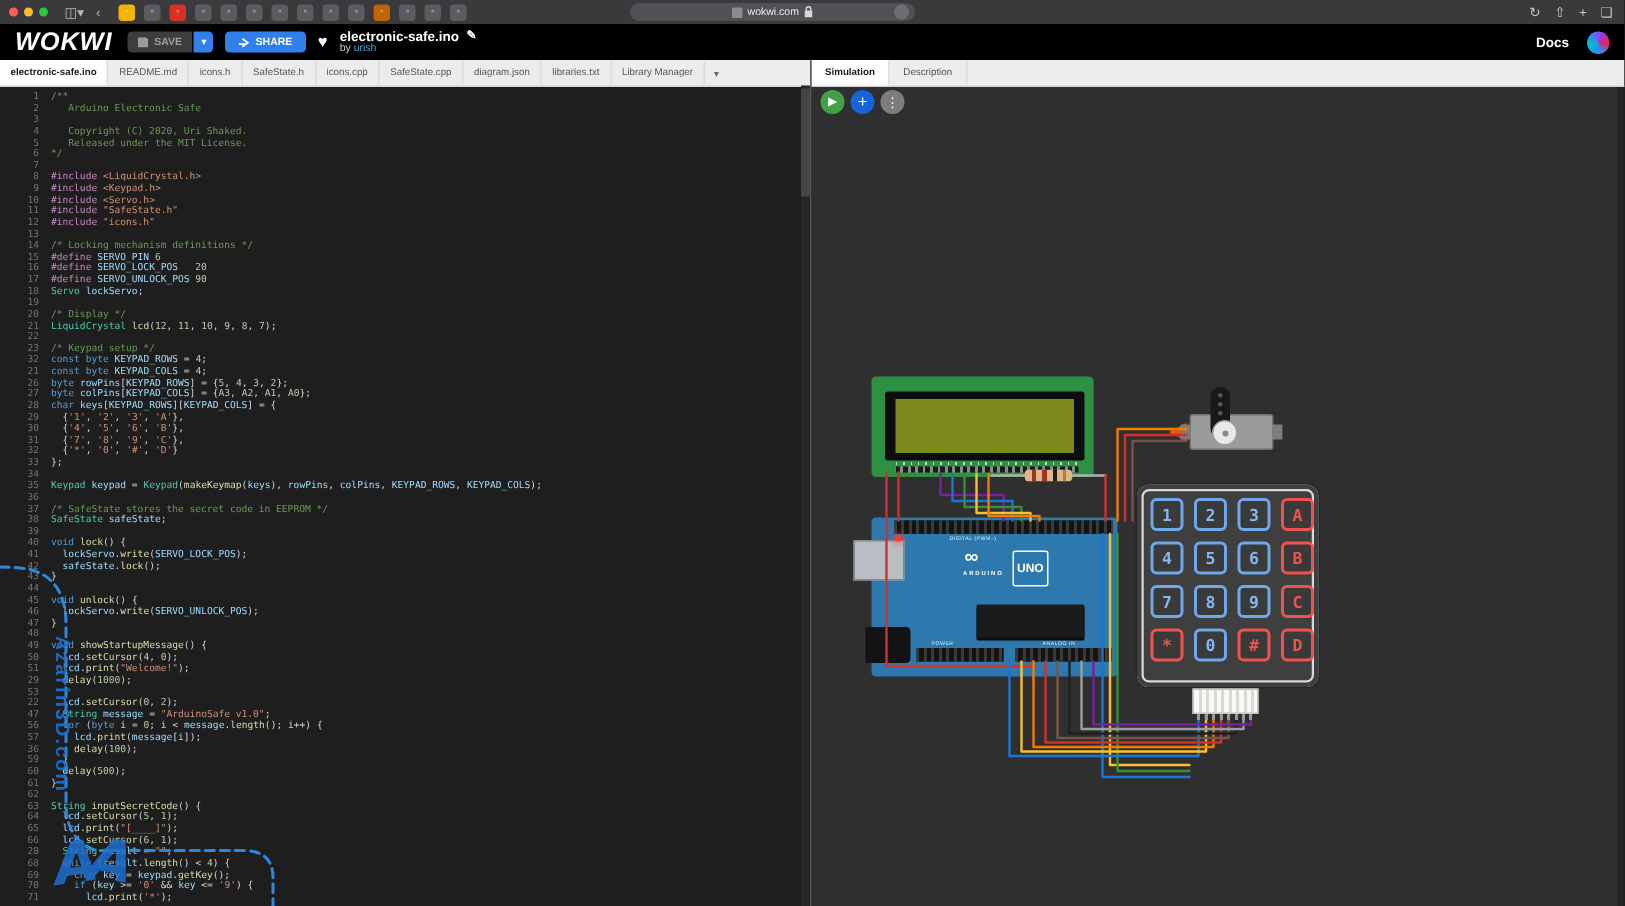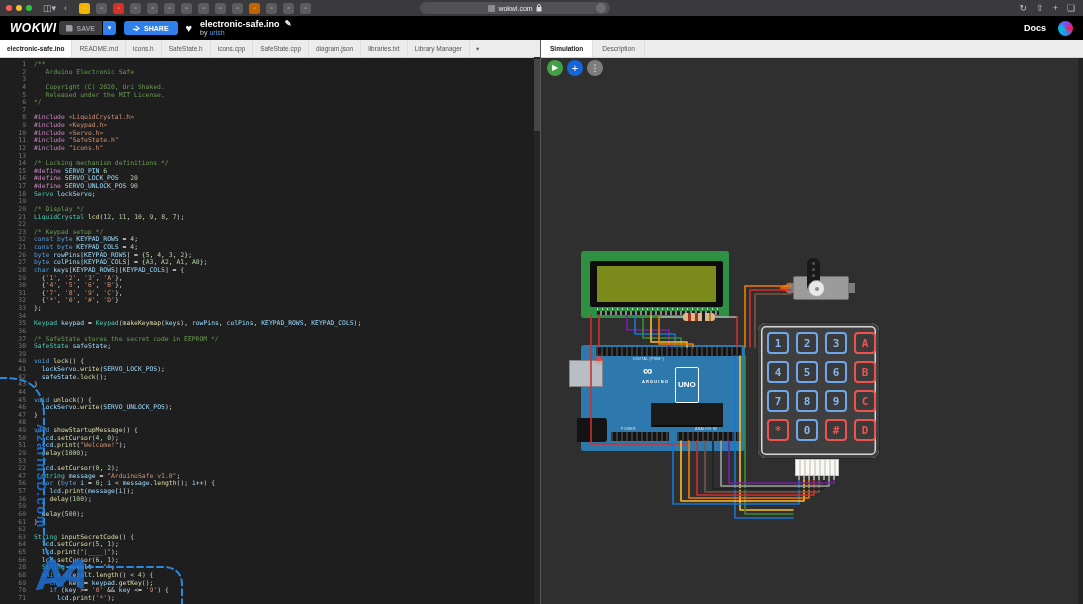--- a/index.html
+++ b/index.html
@@ -19,21 +19,21 @@
         border-radius:6px;display:flex;align-items:center;justify-content:center;gap:3px;
         color:#ececee;font-size:7px}
   .addr-ico{width:7px;height:7px;background:#8b8b90;border-radius:1px;display:inline-block}
   .addr-btn{position:absolute;left:596px;top:3px;width:10px;height:10px;border-radius:50%;
             background:#6d6d72}
   .win-icons{position:absolute;right:8px;top:2px;display:flex;gap:9px;color:#c4c4c8;font-size:9px;line-height:12px}
 
   
   .app-header{height:24px;background:#000;display:flex;align-items:center;
               padding:0 10px;position:relative;z-index:5}
-  .logo{color:#fff;font-weight:bold;font-style:italic;font-size:12px;letter-spacing:.5px;margin-right:2px}
+  .logo{color:#fff;font-weight:bold;font-style:italic;font-size:17px;letter-spacing:.5px;margin-right:10px}
   .btn-save{height:14px;background:#3d3d3f;border-radius:3px 0 0 3px;color:#9c9ca0;font-size:7px;
             font-weight:bold;display:flex;align-items:center;padding:0 7px;gap:4px}
   .floppy{width:7px;height:7px;background:#9c9ca0;clip-path:polygon(0 0,75% 0,100% 25%,100% 100%,0 100%)}
   .btn-caret{height:14px;width:13px;background:#2f80ed;border-radius:0 3px 3px 0;color:#fff;font-size:7px;
              display:flex;align-items:center;justify-content:center;margin-left:1px}
   .btn-share{height:14px;background:#2f80ed;border-radius:3px;color:#fff;font-size:7px;font-weight:bold;
              display:flex;align-items:center;padding:0 9px;gap:4px;margin-left:8px}
   .heart{color:#fff;font-size:11px;margin:0 8px;line-height:1}
   .title-block{display:flex;flex-direction:column;line-height:1.15}
   .proj-title{color:#fff;font-size:9px;font-weight:bold;display:flex;gap:5px;align-items:center}
@@ -92,21 +92,21 @@
   .ar-hdr{position:absolute;background:#141414;
           background-image:repeating-linear-gradient(90deg,#3a3a3a 0 2px,#141414 2px 5px)}
   .ar-usb{position:absolute;left:-12px;top:15px;width:34px;height:27px;background:#b9bec4;
           border:1px solid #83888e;box-sizing:border-box}
   .ar-jack{position:absolute;left:-4px;top:73px;width:30px;height:24px;background:#131313;border-radius:0 3px 3px 0}
   .ar-chip{position:absolute;left:70px;top:58px;width:72px;height:22px;background:#1b1b1b;border-radius:1px;
            box-shadow:0 2px 0 #0c0c0c}
   .ar-logo{position:absolute;left:62px;top:18px;color:#fff;font-size:13px;font-weight:bold}
   .ar-brand{position:absolute;left:61px;top:34px;color:#fff;font-size:4px;letter-spacing:1.2px;font-weight:bold}
   .ar-uno{position:absolute;left:94px;top:22px;color:#fff;font-size:8px;font-weight:bold;
-          border:1px solid #fff;border-radius:2px;padding:12px 2px;line-height:1.2}
+          border:1px solid #fff;border-radius:2px;padding:6px 2px;line-height:1.2}
   .ar-led{position:absolute;left:16px;top:12px;width:4px;height:4px;border-radius:50%;background:#ff3b30;
           box-shadow:0 0 4px 1px rgba(255,59,48,.8)}
   .ar-txt{position:absolute;color:#d8e9f4;font-size:3.5px;letter-spacing:.3px}
 
   .servo-body{left:252px;top:218px;width:56px;height:24px;background:#9b9b9b;border:1px solid #6f6f6f;
               border-radius:2px;box-sizing:border-box}
   .servo-tab{position:absolute;width:7px;height:10px;background:#7c7c7c;top:225px}
   .servo-arm{left:266px;top:200px;width:13px;height:34px;background:#191919;border-radius:6px}
   .servo-hole{position:absolute;left:5px;width:3px;height:3px;border-radius:50%;background:#555}
   .servo-hub{left:267px;top:222px;width:17px;height:17px;border-radius:50%;background:#e9e9e9;

